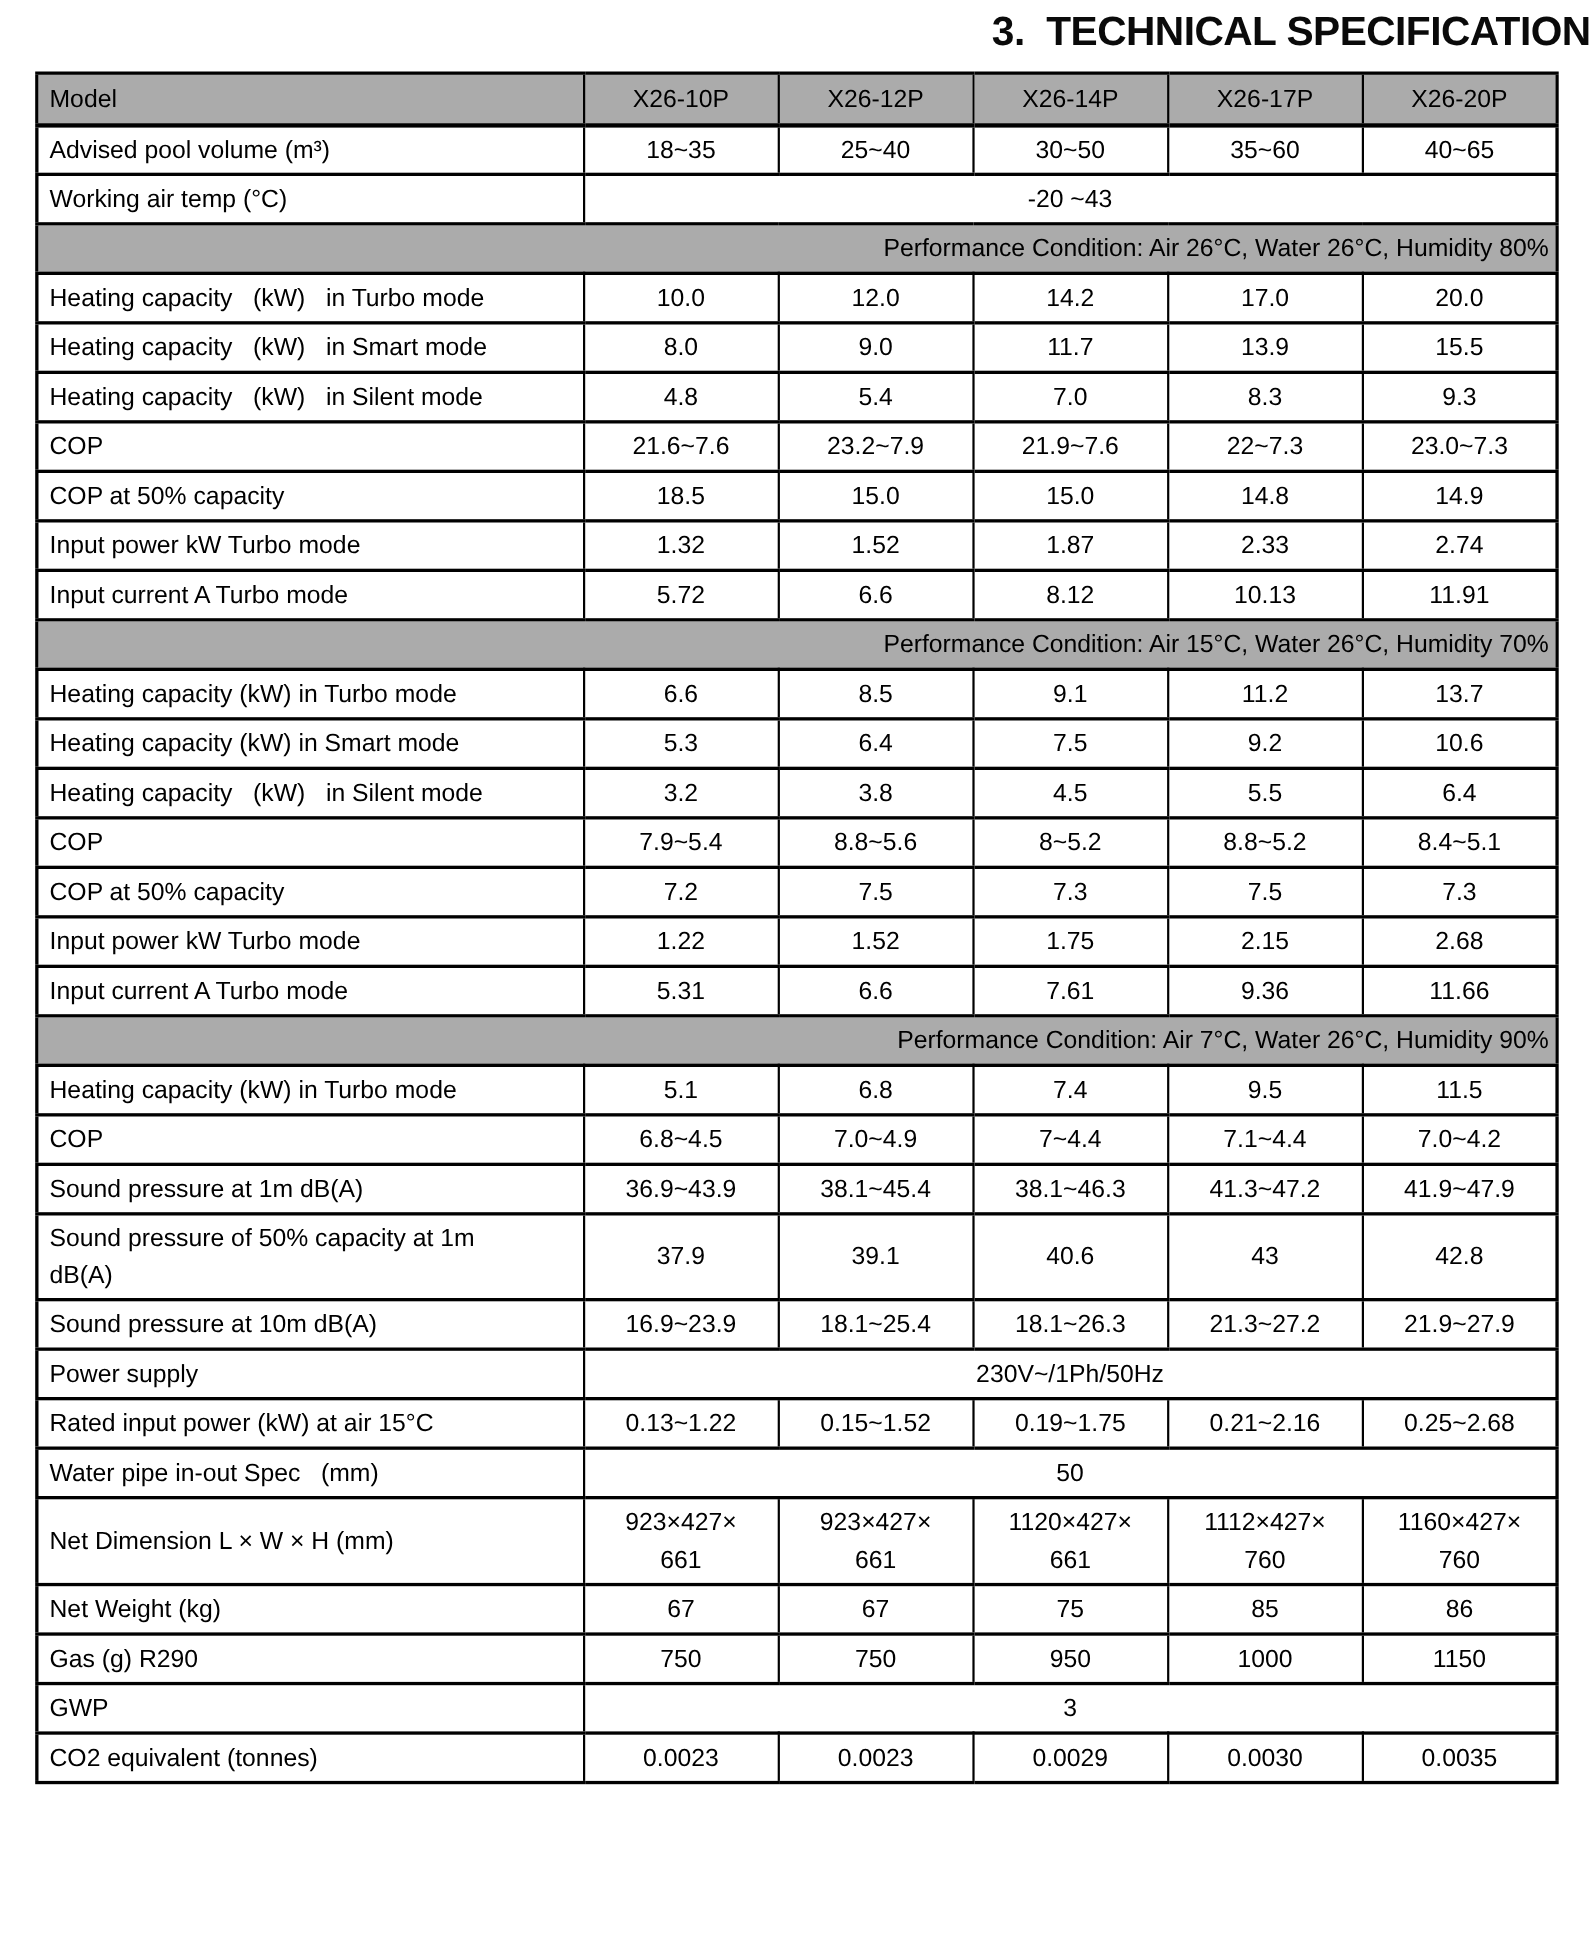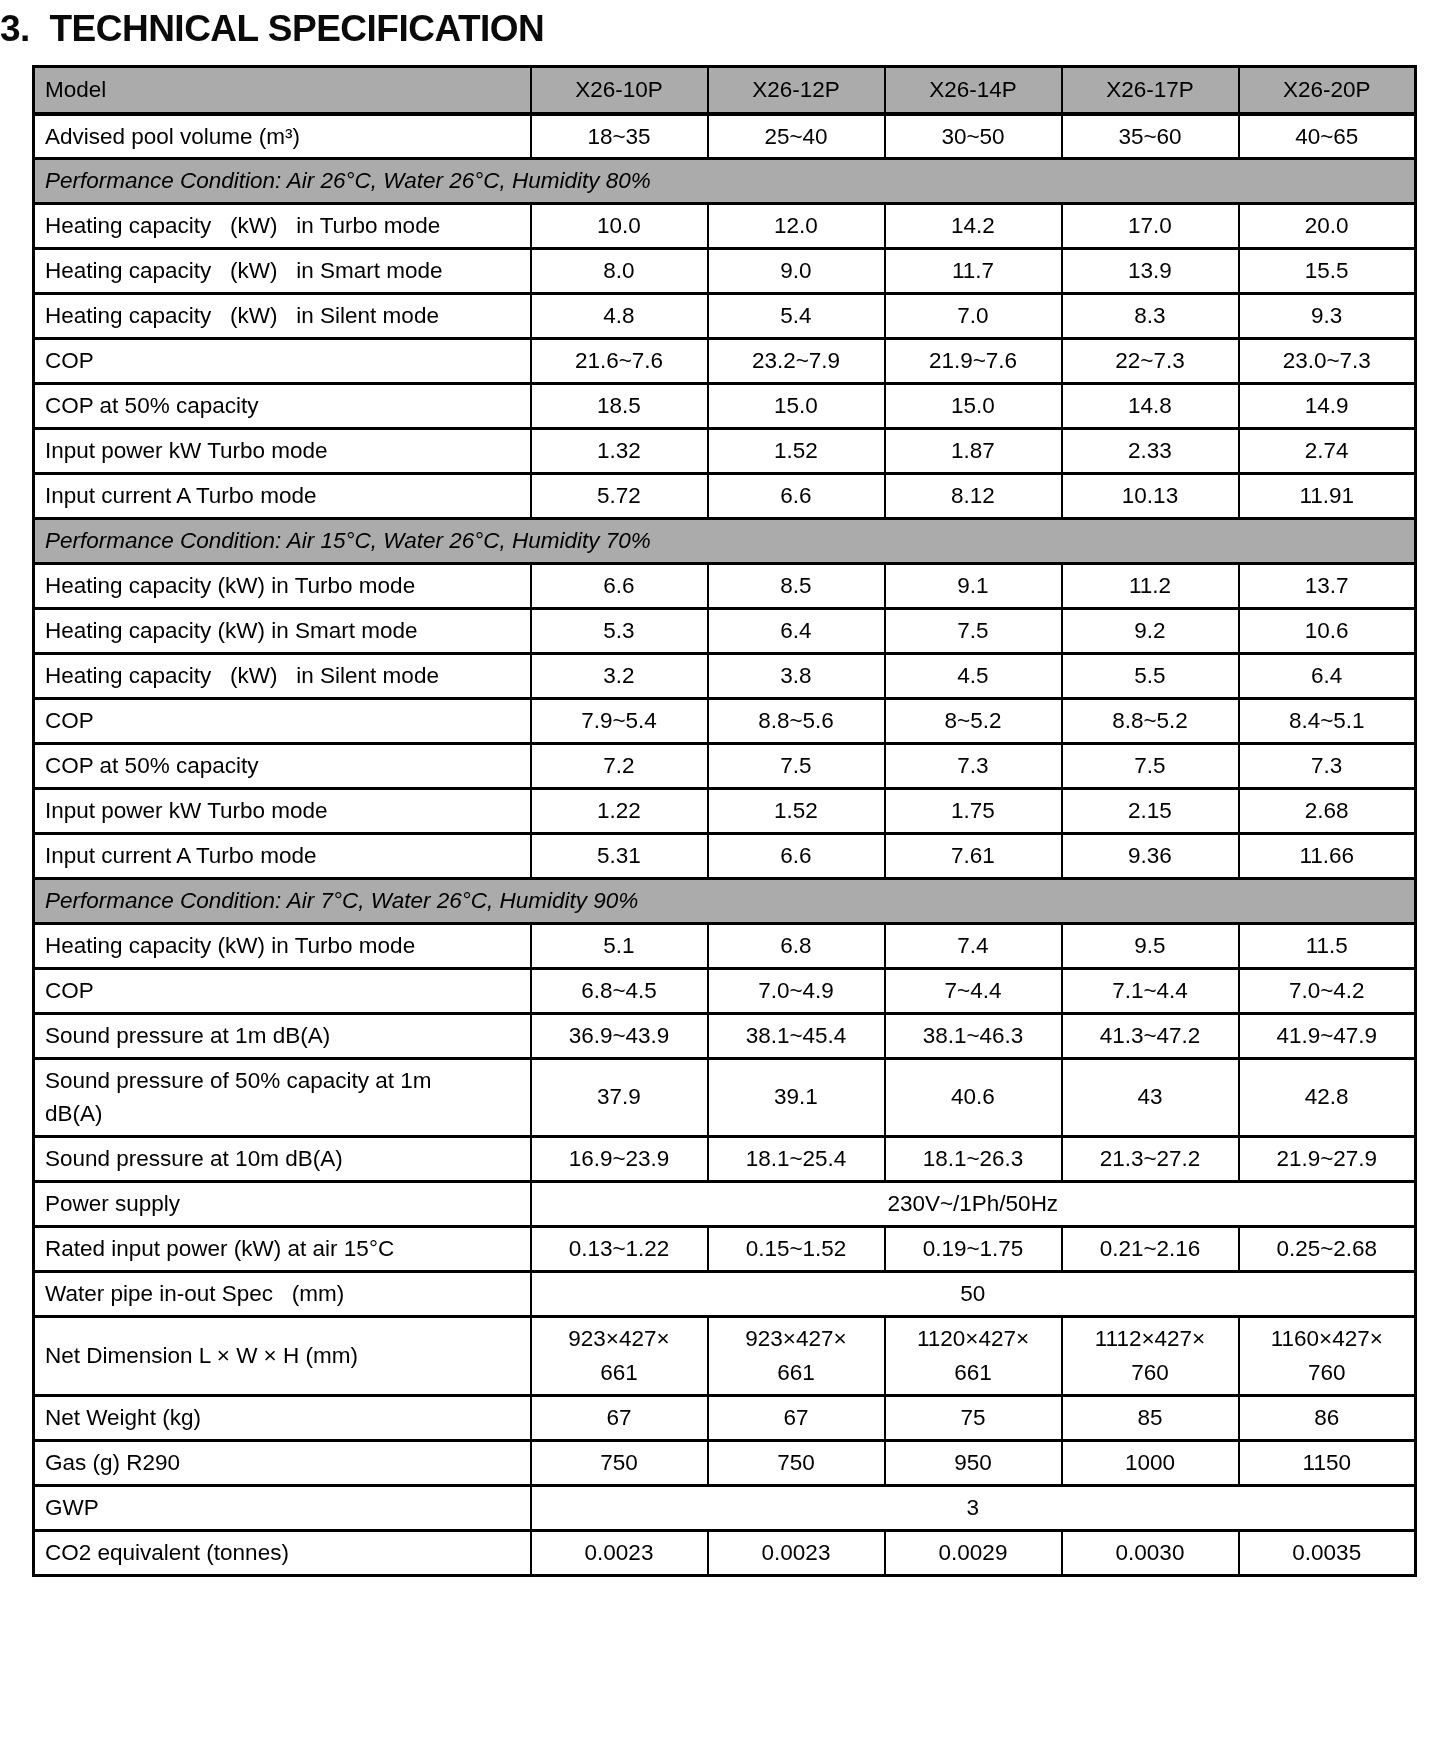--- a/index.html
+++ b/index.html
@@ -9,21 +9,21 @@
   }
   body {
     width: 1446px;
     height: 1762px;
     font-family: "Liberation Sans", sans-serif;
     color: #000000;
     -webkit-font-smoothing: antialiased;
   }
   .page-title {
     margin: 8px 0 0 0;
-    text-align: left;
+    text-align: right;
     font-size: 37px;
     font-weight: bold;
     letter-spacing: -0.5px;
     white-space: pre;
     color: #0a0a0a;
   }
   table.spec {
     table-layout: fixed;
     width: 1382px;
     margin: 15px 0 0 32px;
@@ -54,24 +54,23 @@
   }
   .cell-value {
     text-align: center;
     white-space: pre-wrap;
   }
   .band {
     background: var(--band-bg, #ababab);
   }
   tr.section-row { height: 44px; }
   tr.section-row td {
-    text-align: left;
+    text-align: right;
     padding-left: 10px;
     white-space: pre-wrap;
-    font-style: italic;
   }
 </style>
 </head>
 <body>
 
 <h1 class="page-title">3.  TECHNICAL SPECIFICATION</h1>
 
 <table class="spec">
   <colgroup>
     <col class="col-label">
@@ -90,20 +89,24 @@
         <th class="cell-value band">X26-17P</th>
         <th class="cell-value band">X26-20P</th>
       </tr>
       <tr>
         <td class="cell-label">Advised pool volume (m³)</td>
         <td class="cell-value">18~35</td>
         <td class="cell-value">25~40</td>
         <td class="cell-value">30~50</td>
         <td class="cell-value">35~60</td>
         <td class="cell-value">40~65</td>
+      </tr>
+      <tr>
+        <td class="cell-label">Working air temp (°C)</td>
+        <td class="cell-value" colspan="5">-20 ~43</td>
       </tr>
       <tr class="section-row">
         <td class="band" colspan="6">Performance Condition: Air 26°C, Water 26°C, Humidity 80%</td>
       </tr>
       <tr>
         <td class="cell-label">Heating capacity   (kW)   in Turbo mode</td>
         <td class="cell-value">10.0</td>
         <td class="cell-value">12.0</td>
         <td class="cell-value">14.2</td>
         <td class="cell-value">17.0</td>

